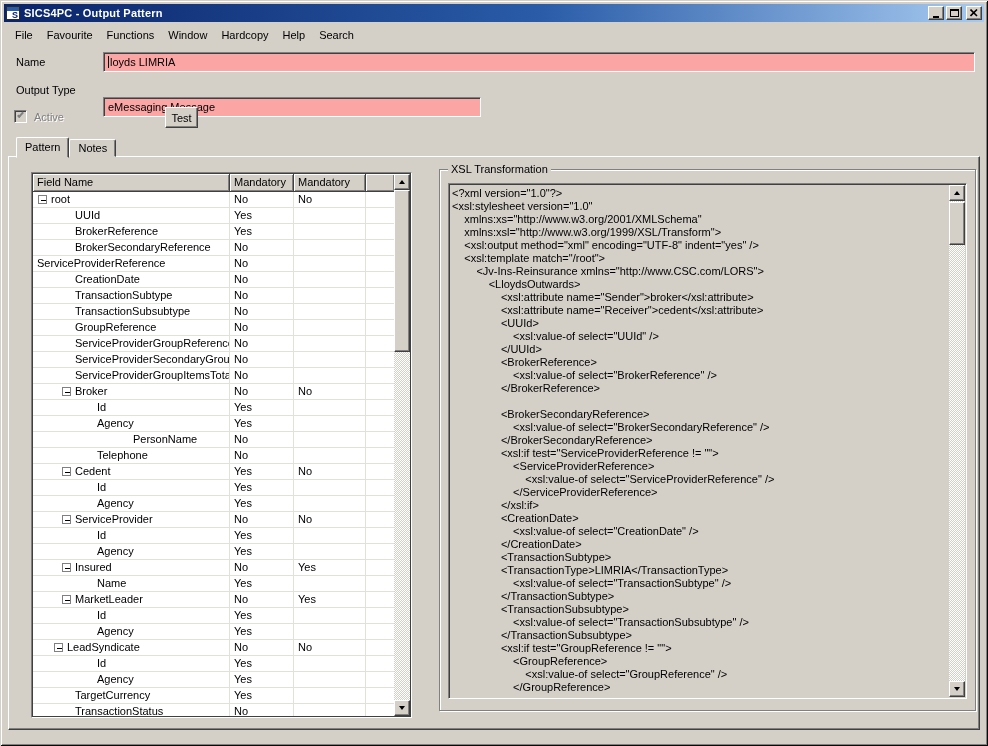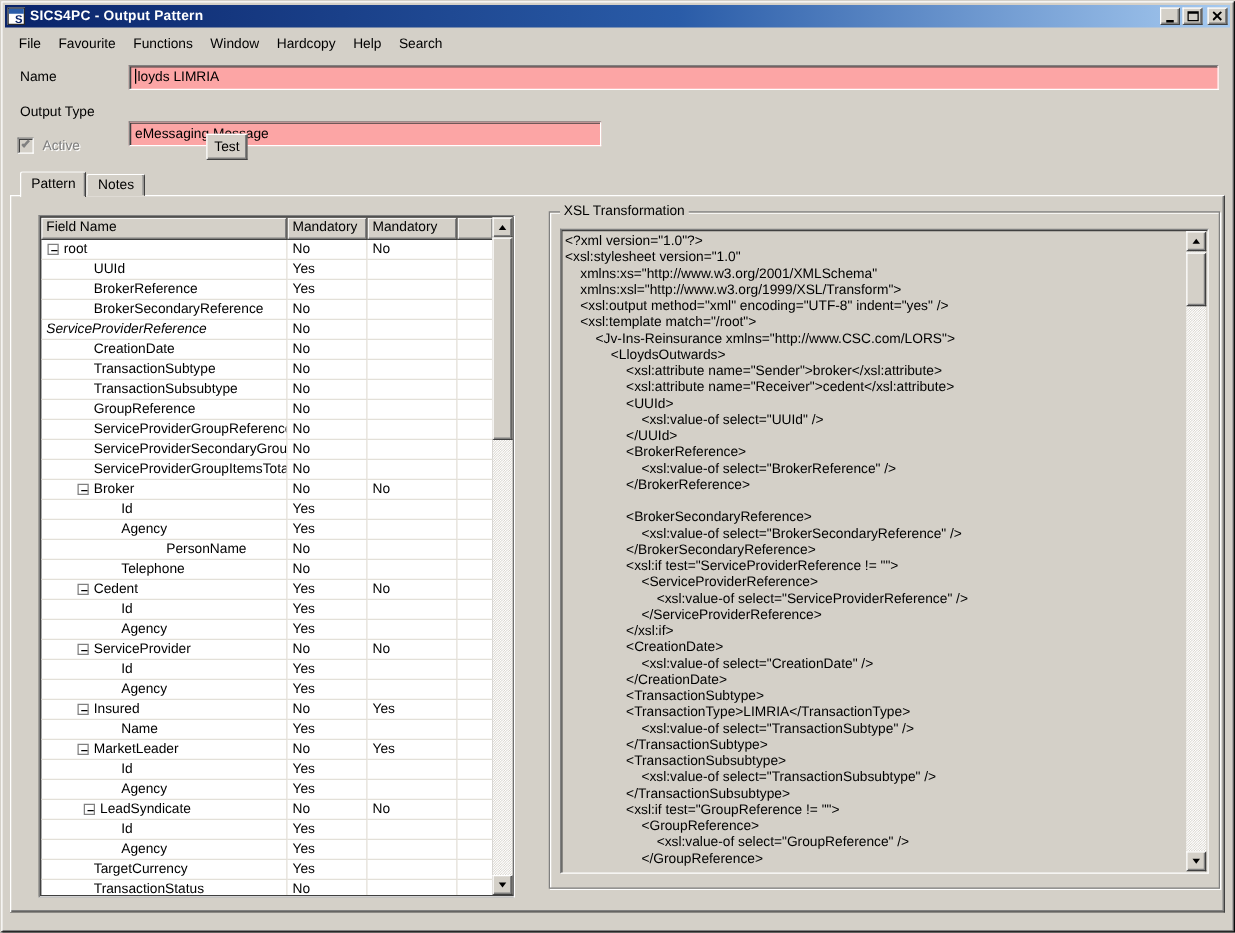--- a/index.html
+++ b/index.html
@@ -212,21 +212,21 @@
             </div>
             <div class="trow">
               <div class="td name" style="padding-left: 42px;">
                 <span>BrokerSecondaryReference</span>
               </div>
               <div class="td">No</div>
               <div class="td"></div>
               <div class="td"></div>
             </div>
             <div class="trow">
-              <div class="td name" style=" font-style: italic;">
+              <div class="td name" style="">
                 <span>ServiceProviderReference</span>
               </div>
               <div class="td">No</div>
               <div class="td"></div>
               <div class="td"></div>
             </div>
             <div class="trow">
               <div class="td name" style="padding-left: 42px;">
                 <span>CreationDate</span>
               </div>
@@ -409,21 +409,21 @@
             </div>
             <div class="trow">
               <div class="td name" style="padding-left: 64px;">
                 <span>Agency</span>
               </div>
               <div class="td">Yes</div>
               <div class="td"></div>
               <div class="td"></div>
             </div>
             <div class="trow">
-              <div class="td name" style="padding-left: 34px;">
+              <div class="td name" style="padding-left: 21px;">
                 <span class="expander"></span>
                 <span>LeadSyndicate</span>
               </div>
               <div class="td">No</div>
               <div class="td">No</div>
               <div class="td"></div>
             </div>
             <div class="trow">
               <div class="td name" style="padding-left: 64px;">
                 <span>Id</span>

